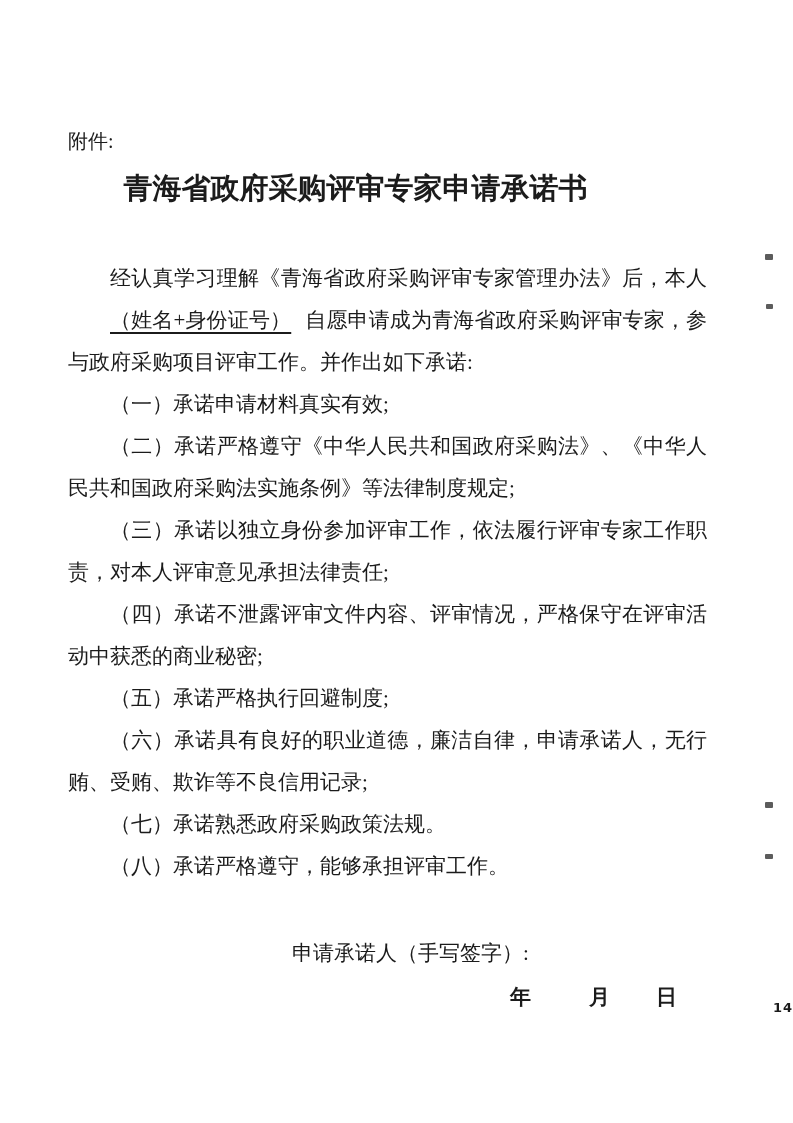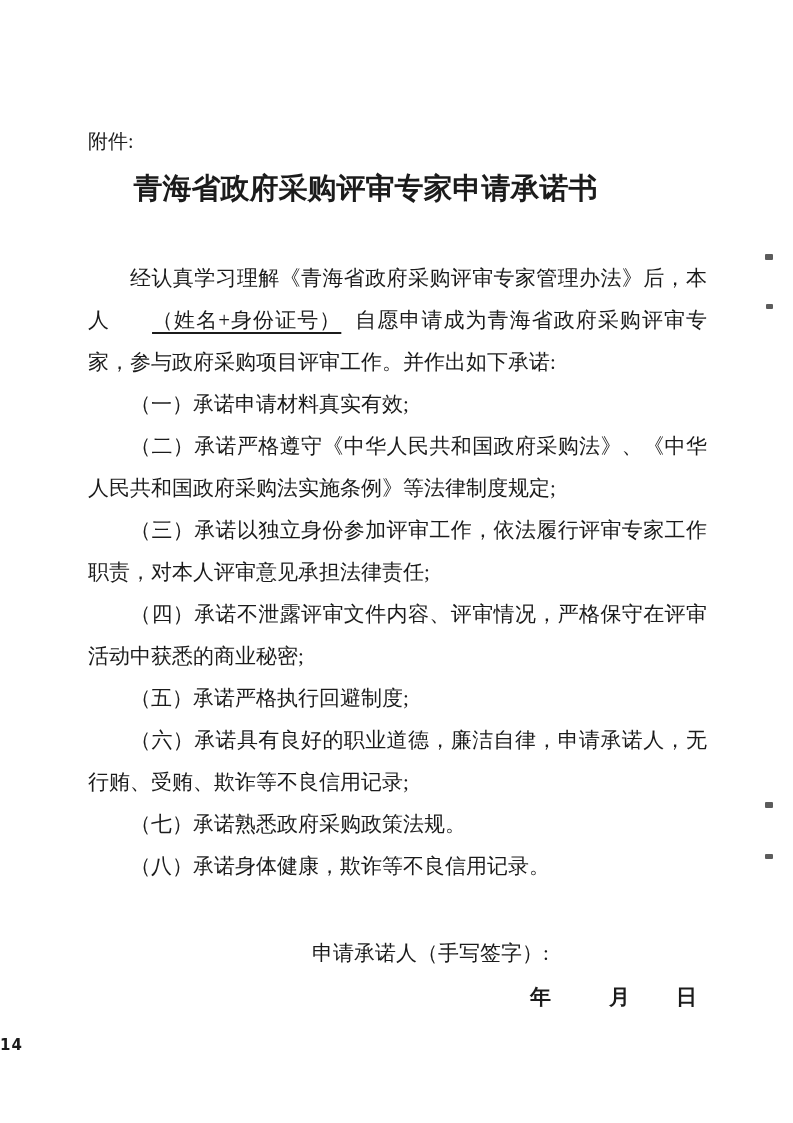--- a/index.html
+++ b/index.html
@@ -11,21 +11,21 @@
     position: relative;
     width: 793px;
     height: 1123px;
     margin: 0 auto;
     background: #ffffff;
     color: #1b1b1b;
     font-family: "Liberation Serif", "DejaVu Serif", serif;
     overflow: hidden;
   }
   .content {
-    padding: 0 86px 0 88px;
+    padding: 0 86px 0 68px;
   }
   .attachment-label {
     margin-top: 128px;
     font-size: 20px;
     line-height: 27px;
   }
   .doc-title {
     margin-top: 15px;
     font-size: 29px;
     font-weight: bold;
@@ -64,23 +64,23 @@
     margin-left: 442px;
     white-space: nowrap;
     font-weight: bold;
   }
   .date-line .year-label  { margin-right: 58px; }
   .date-line .month-label { margin-right: 46px; }
   .page-number {
     position: absolute;
     left: 0;
     right: 0;
-    top: 1036px;
-    text-align: left;
-    font-size: 15px;
+    top: 1000px;
+    text-align: right;
+    font-size: 13px;
     font-weight: bold;
     font-family: "DejaVu Sans", "Liberation Sans", sans-serif;
     letter-spacing: 1px;
   }
   .scan-artifact {
     position: absolute;
     background: #3f3f3f;
     border-radius: 1px;
     opacity: 0.85;
   }
@@ -102,21 +102,21 @@
     <div class="body-text">
       <p><span>经认真学习理解《青海省政府采购评审专家管理办法》后，本人</span><span class="underline-blank">（姓名+身份证号）</span><span>自愿申请成为青海省政府采购评审专家，参与政府采购项目评审工作。并作出如下承诺:</span></p>
 
       <p>（一）承诺申请材料真实有效;</p>
       <p>（二）承诺严格遵守《中华人民共和国政府采购法》、《中华人民共和国政府采购法实施条例》等法律制度规定;</p>
       <p>（三）承诺以独立身份参加评审工作，依法履行评审专家工作职责，对本人评审意见承担法律责任;</p>
       <p>（四）承诺不泄露评审文件内容、评审情况，严格保守在评审活动中获悉的商业秘密;</p>
       <p>（五）承诺严格执行回避制度;</p>
       <p>（六）承诺具有良好的职业道德，廉洁自律，申请承诺人，无行贿、受贿、欺诈等不良信用记录;</p>
       <p>（七）承诺熟悉政府采购政策法规。</p>
-      <p>（八）承诺身体健康，欺诈等不良信用记录。</p>
+      <p>（八）承诺严格遵守，能够承担评审工作。</p>
     </div>
 
     <div class="signature-block">
       <div>
         <span class="signature-label">申请承诺人（手写签字）:</span>
       </div>
       <div class="date-line">
         <span class="year-label">年</span><span class="month-label">月</span><span class="day-label">日</span>
       </div>
     </div>

